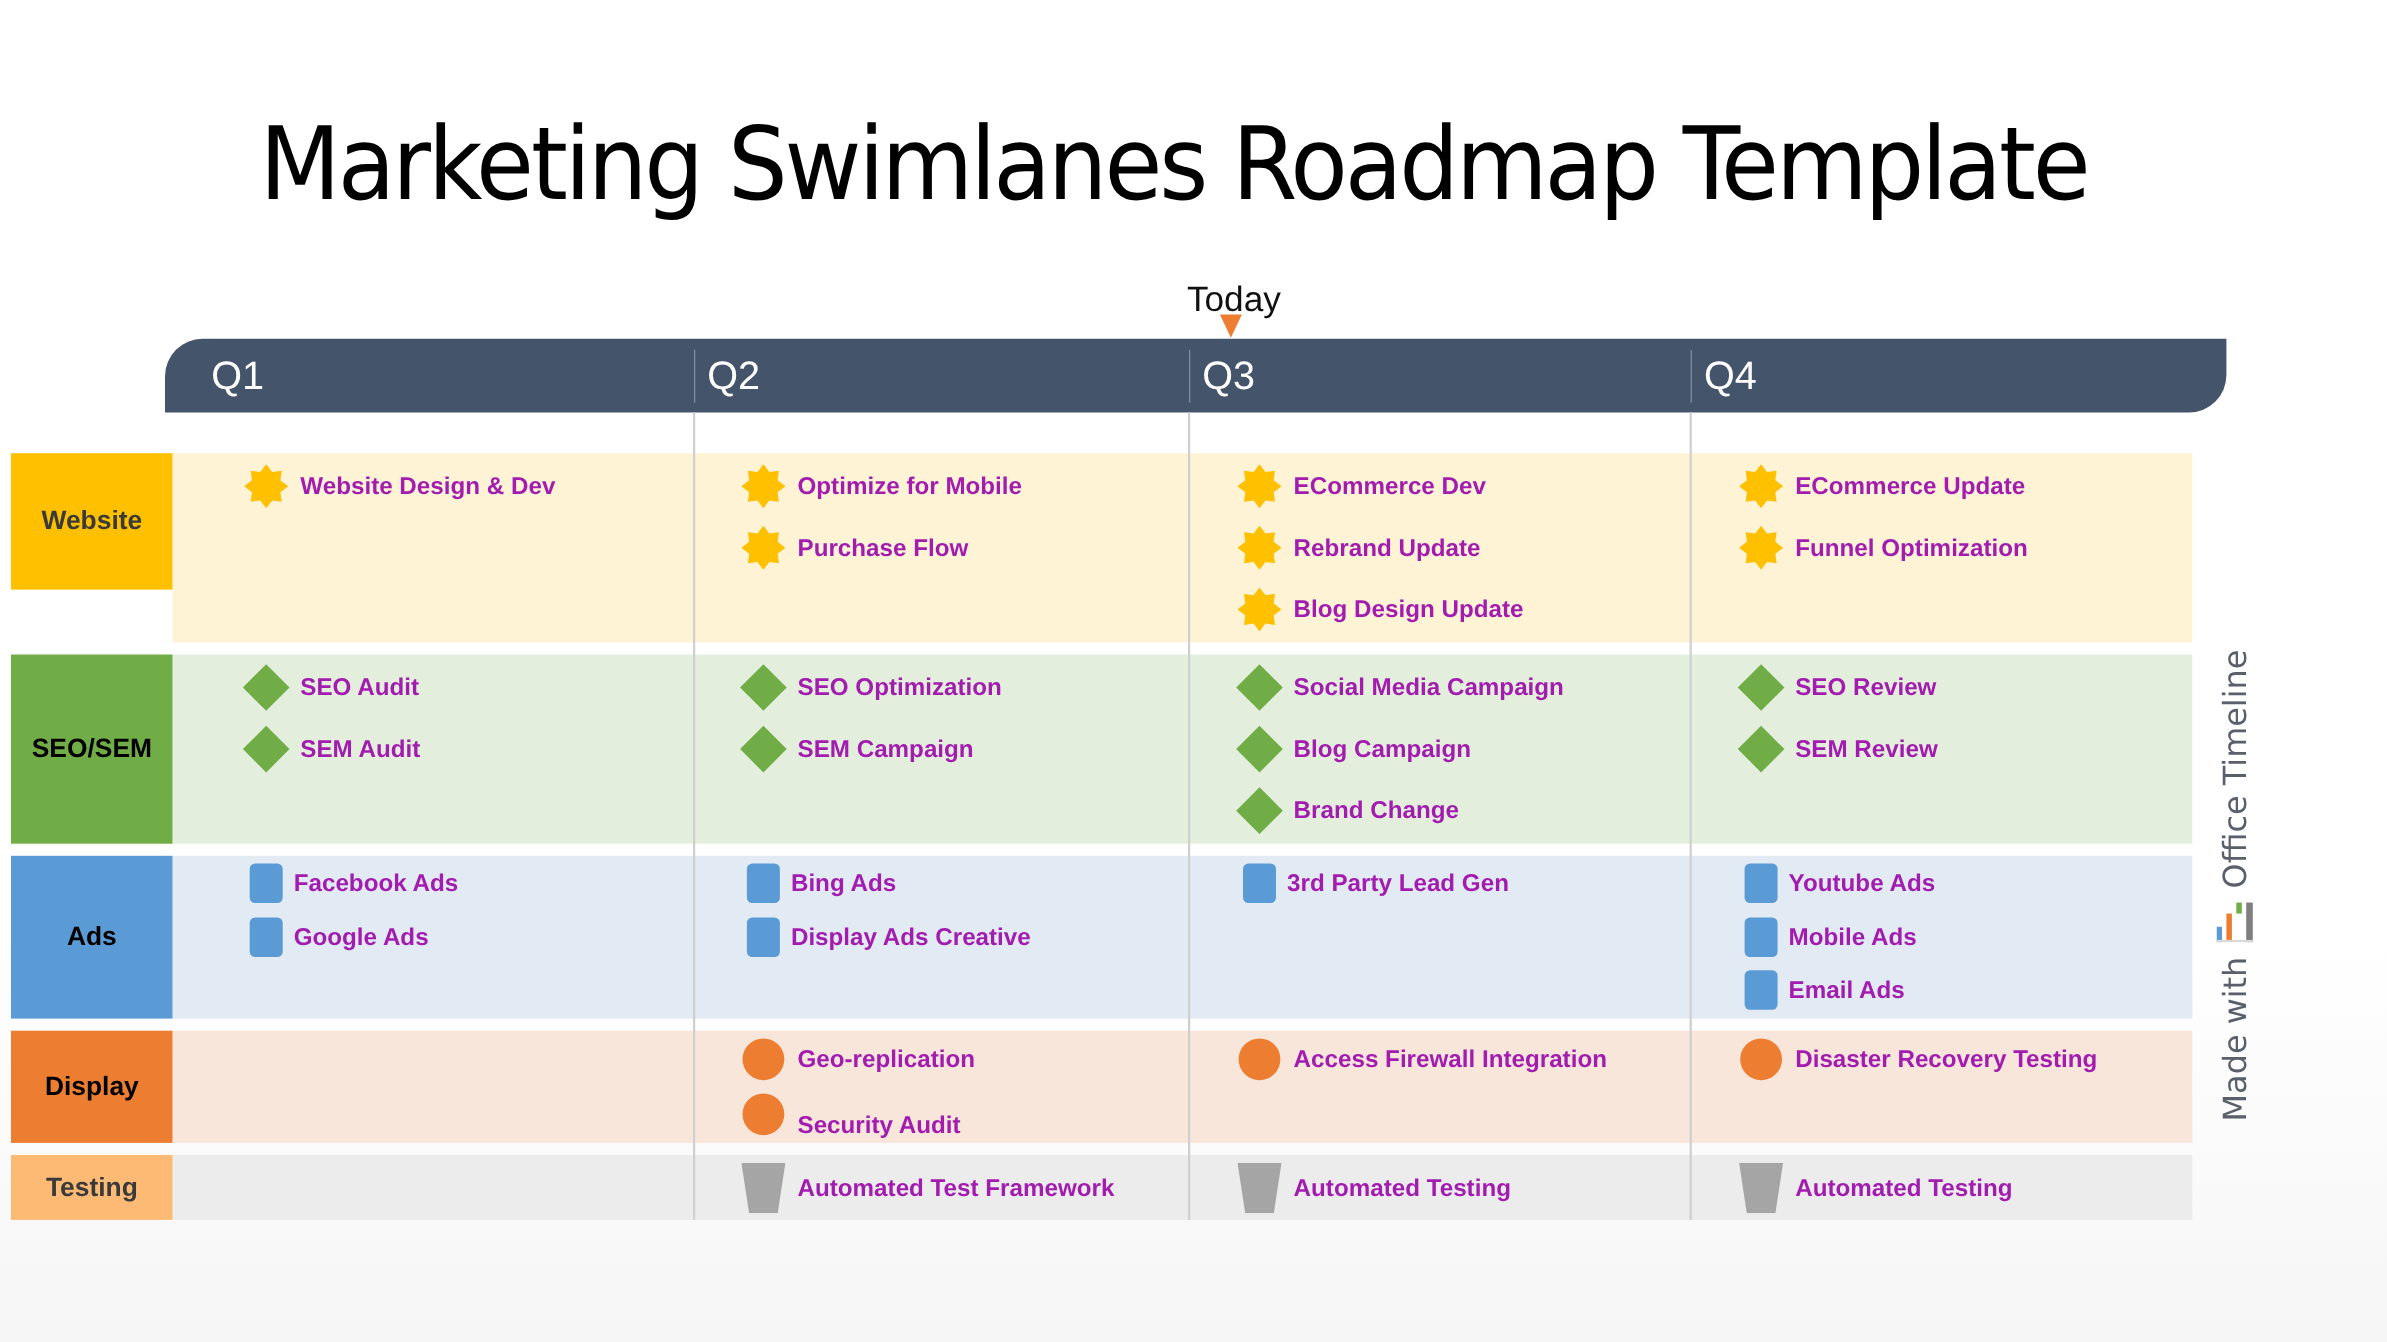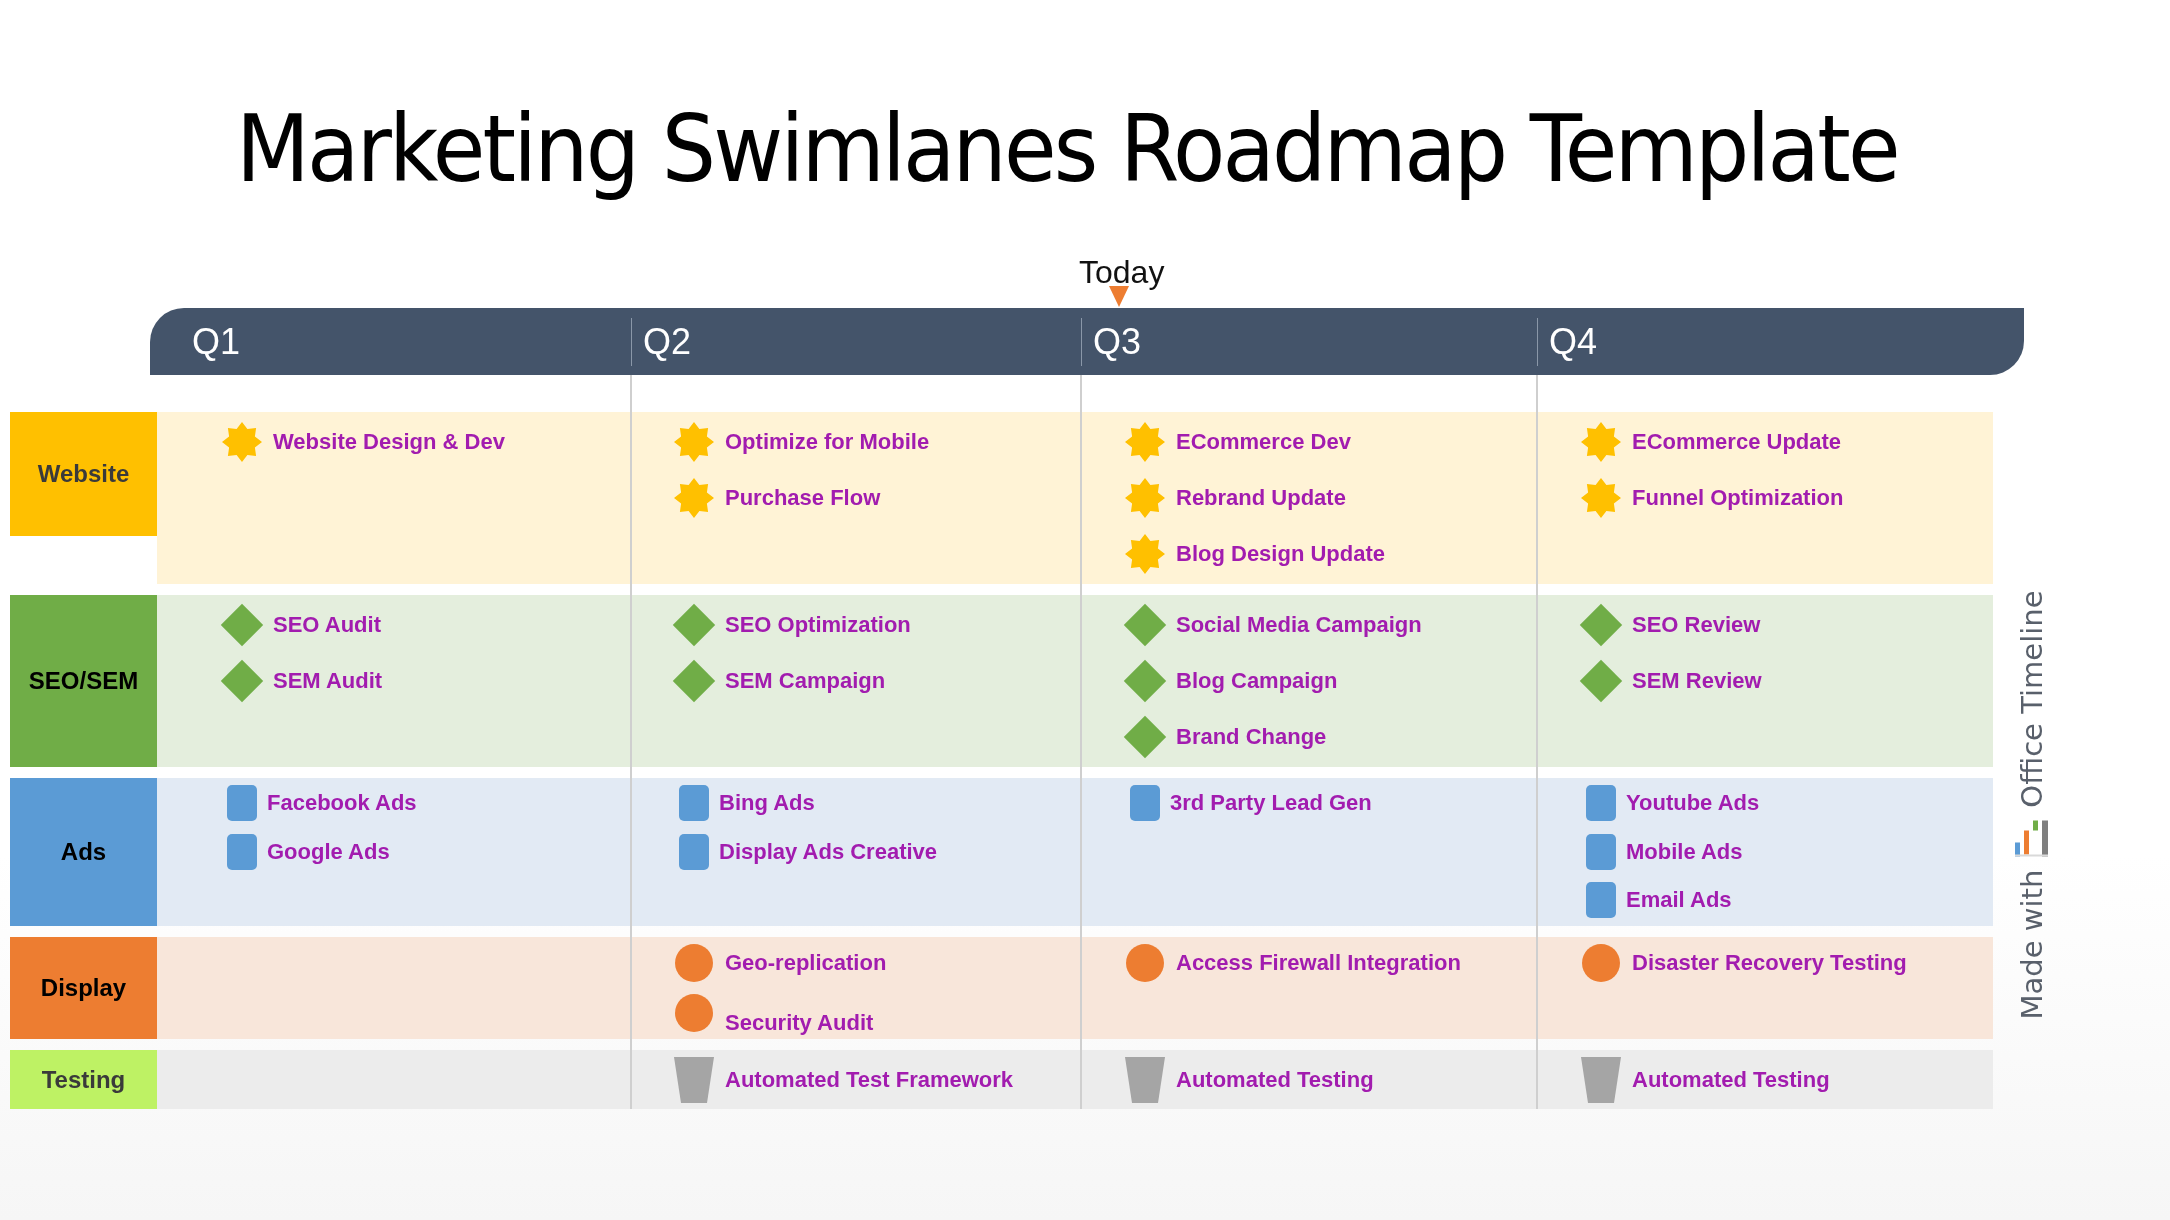--- a/index.html
+++ b/index.html
@@ -126,21 +126,21 @@
     <div class="lane-label" style="top: 937px; height: 102px; background: rgb(237, 125, 49); color: rgb(0, 0, 0);">Display</div>
     <div class="lane-body" style="top: 937px; height: 102px; background: rgb(248, 230, 218);"></div>
     <div class="icon circle" style="left: 675px; top: 944px;"></div>
     <div class="item" style="left: 725px; top: 943px;">Geo-replication</div>
     <div class="icon circle" style="left: 675px; top: 994px;"></div>
     <div class="item" style="left: 725px; top: 993px; margin-top: 10px;">Security Audit</div>
     <div class="icon circle" style="left: 1126px; top: 944px;"></div>
     <div class="item" style="left: 1176px; top: 943px;">Access Firewall Integration</div>
     <div class="icon circle" style="left: 1582px; top: 944px;"></div>
     <div class="item" style="left: 1632px; top: 943px;">Disaster Recovery Testing</div>
-    <div class="lane-label" style="top: 1050px; height: 59px; background: #bef264; color: rgb(58, 58, 58);">Testing</div>
+    <div class="lane-label" style="top: 1050px; height: 59px; background: #fdba74; color: rgb(58, 58, 58);">Testing</div>
     <div class="lane-body" style="top: 1050px; height: 59px; background: rgb(236, 236, 236);"></div>
     <div class="icon bucket" style="left: 674px; top: 1057px;"><svg width="40" height="46" viewBox="0 0 40 46">
         <polygon points="0,0 40,0 33,46 7,46" fill="#a5a5a5"></polygon>
       </svg></div>
     <div class="item" style="left: 725px; top: 1060px;">Automated Test Framework</div>
     <div class="icon bucket" style="left: 1125px; top: 1057px;"><svg width="40" height="46" viewBox="0 0 40 46">
         <polygon points="0,0 40,0 33,46 7,46" fill="#a5a5a5"></polygon>
       </svg></div>
     <div class="item" style="left: 1176px; top: 1060px;">Automated Testing</div>
     <div class="icon bucket" style="left: 1581px; top: 1057px;"><svg width="40" height="46" viewBox="0 0 40 46">

